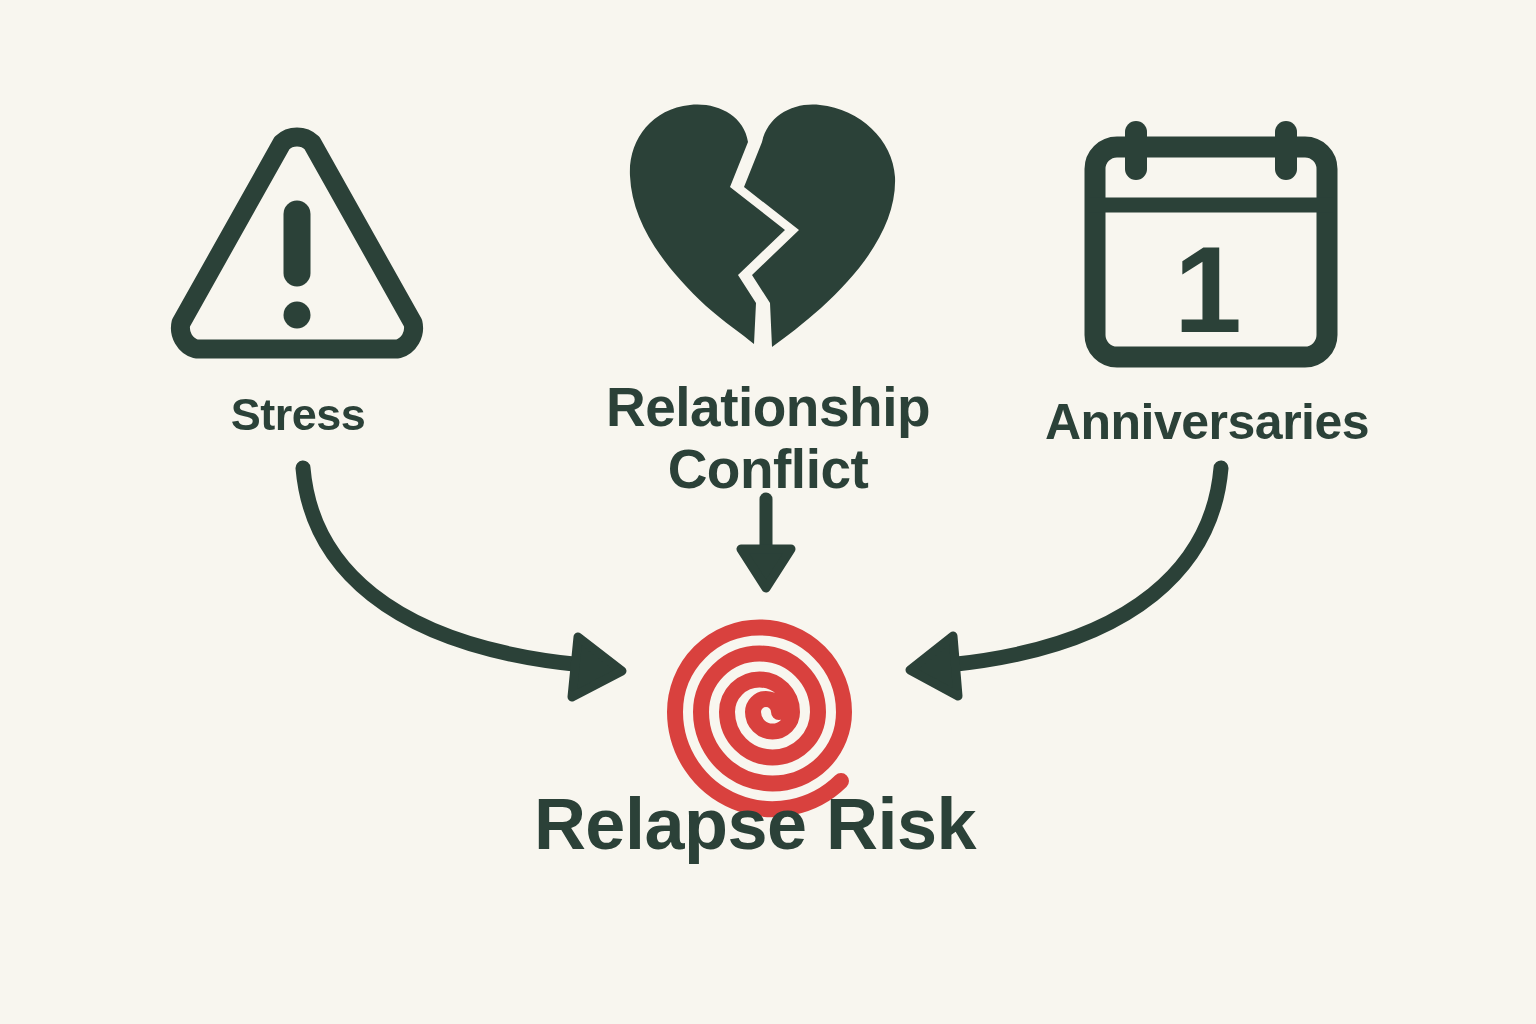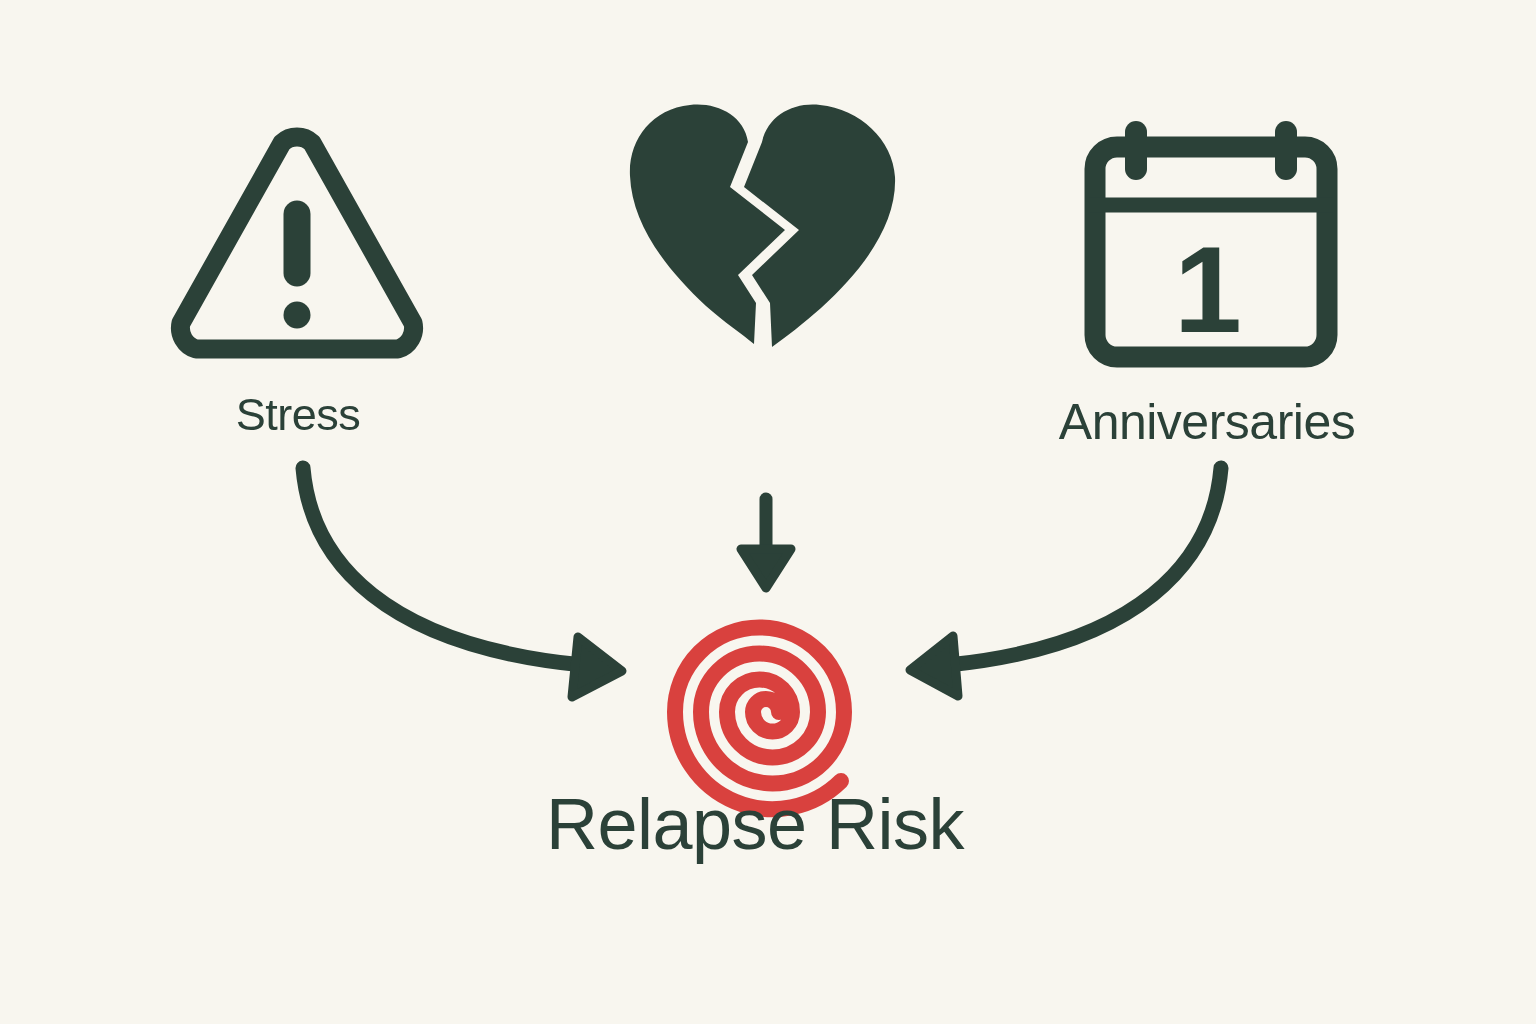--- a/index.html
+++ b/index.html
@@ -10,21 +10,21 @@
     overflow:hidden;
     font-family:"Liberation Sans", sans-serif;
   }
   svg.art{position:absolute;left:0;top:0;}
   .ink-stroke{stroke:#2b4138;fill:none;}
   .ink-fill{fill:#2b4138;}
   .red-stroke{stroke:#d9413e;fill:none;}
   .label{
     position:absolute;
     color:#2b4138;
-    font-weight:400;
+    font-weight:700;
     text-align:center;
     transform:translateX(-50%);
     letter-spacing:-0.5px;
     line-height:1.12;
     white-space:pre-line;
   }
   .label-stress{left:298px;top:390px;font-size:45px;}
   .label-relationship{left:768px;top:376px;font-size:55px;width:400px;line-height:62px;}
   .label-anniversaries{left:1207px;top:394px;font-size:50px;}
   .label-relapse{left:755px;top:784px;font-size:72px;}
@@ -84,18 +84,19 @@
                A 45.5 45.5 0 0 0 818 712
                A 58.5 58.5 0 0 0 701 712
                A 71.5 71.5 0 0 0 844 712
                A 84.5 84.5 0 0 0 675 712
                A 97.5 97.5 0 0 0 841 781"></path>
     </g>
   </svg>
 
   <div class="label label-stress">Stress</div>
 
+  <div class="label label-relationship">Relationship Conflict</div>
 
   <div class="label label-anniversaries">Anniversaries</div>
 
   <div class="label label-relapse">Relapse Risk</div>
 
 </div>
 
 </body></html>

